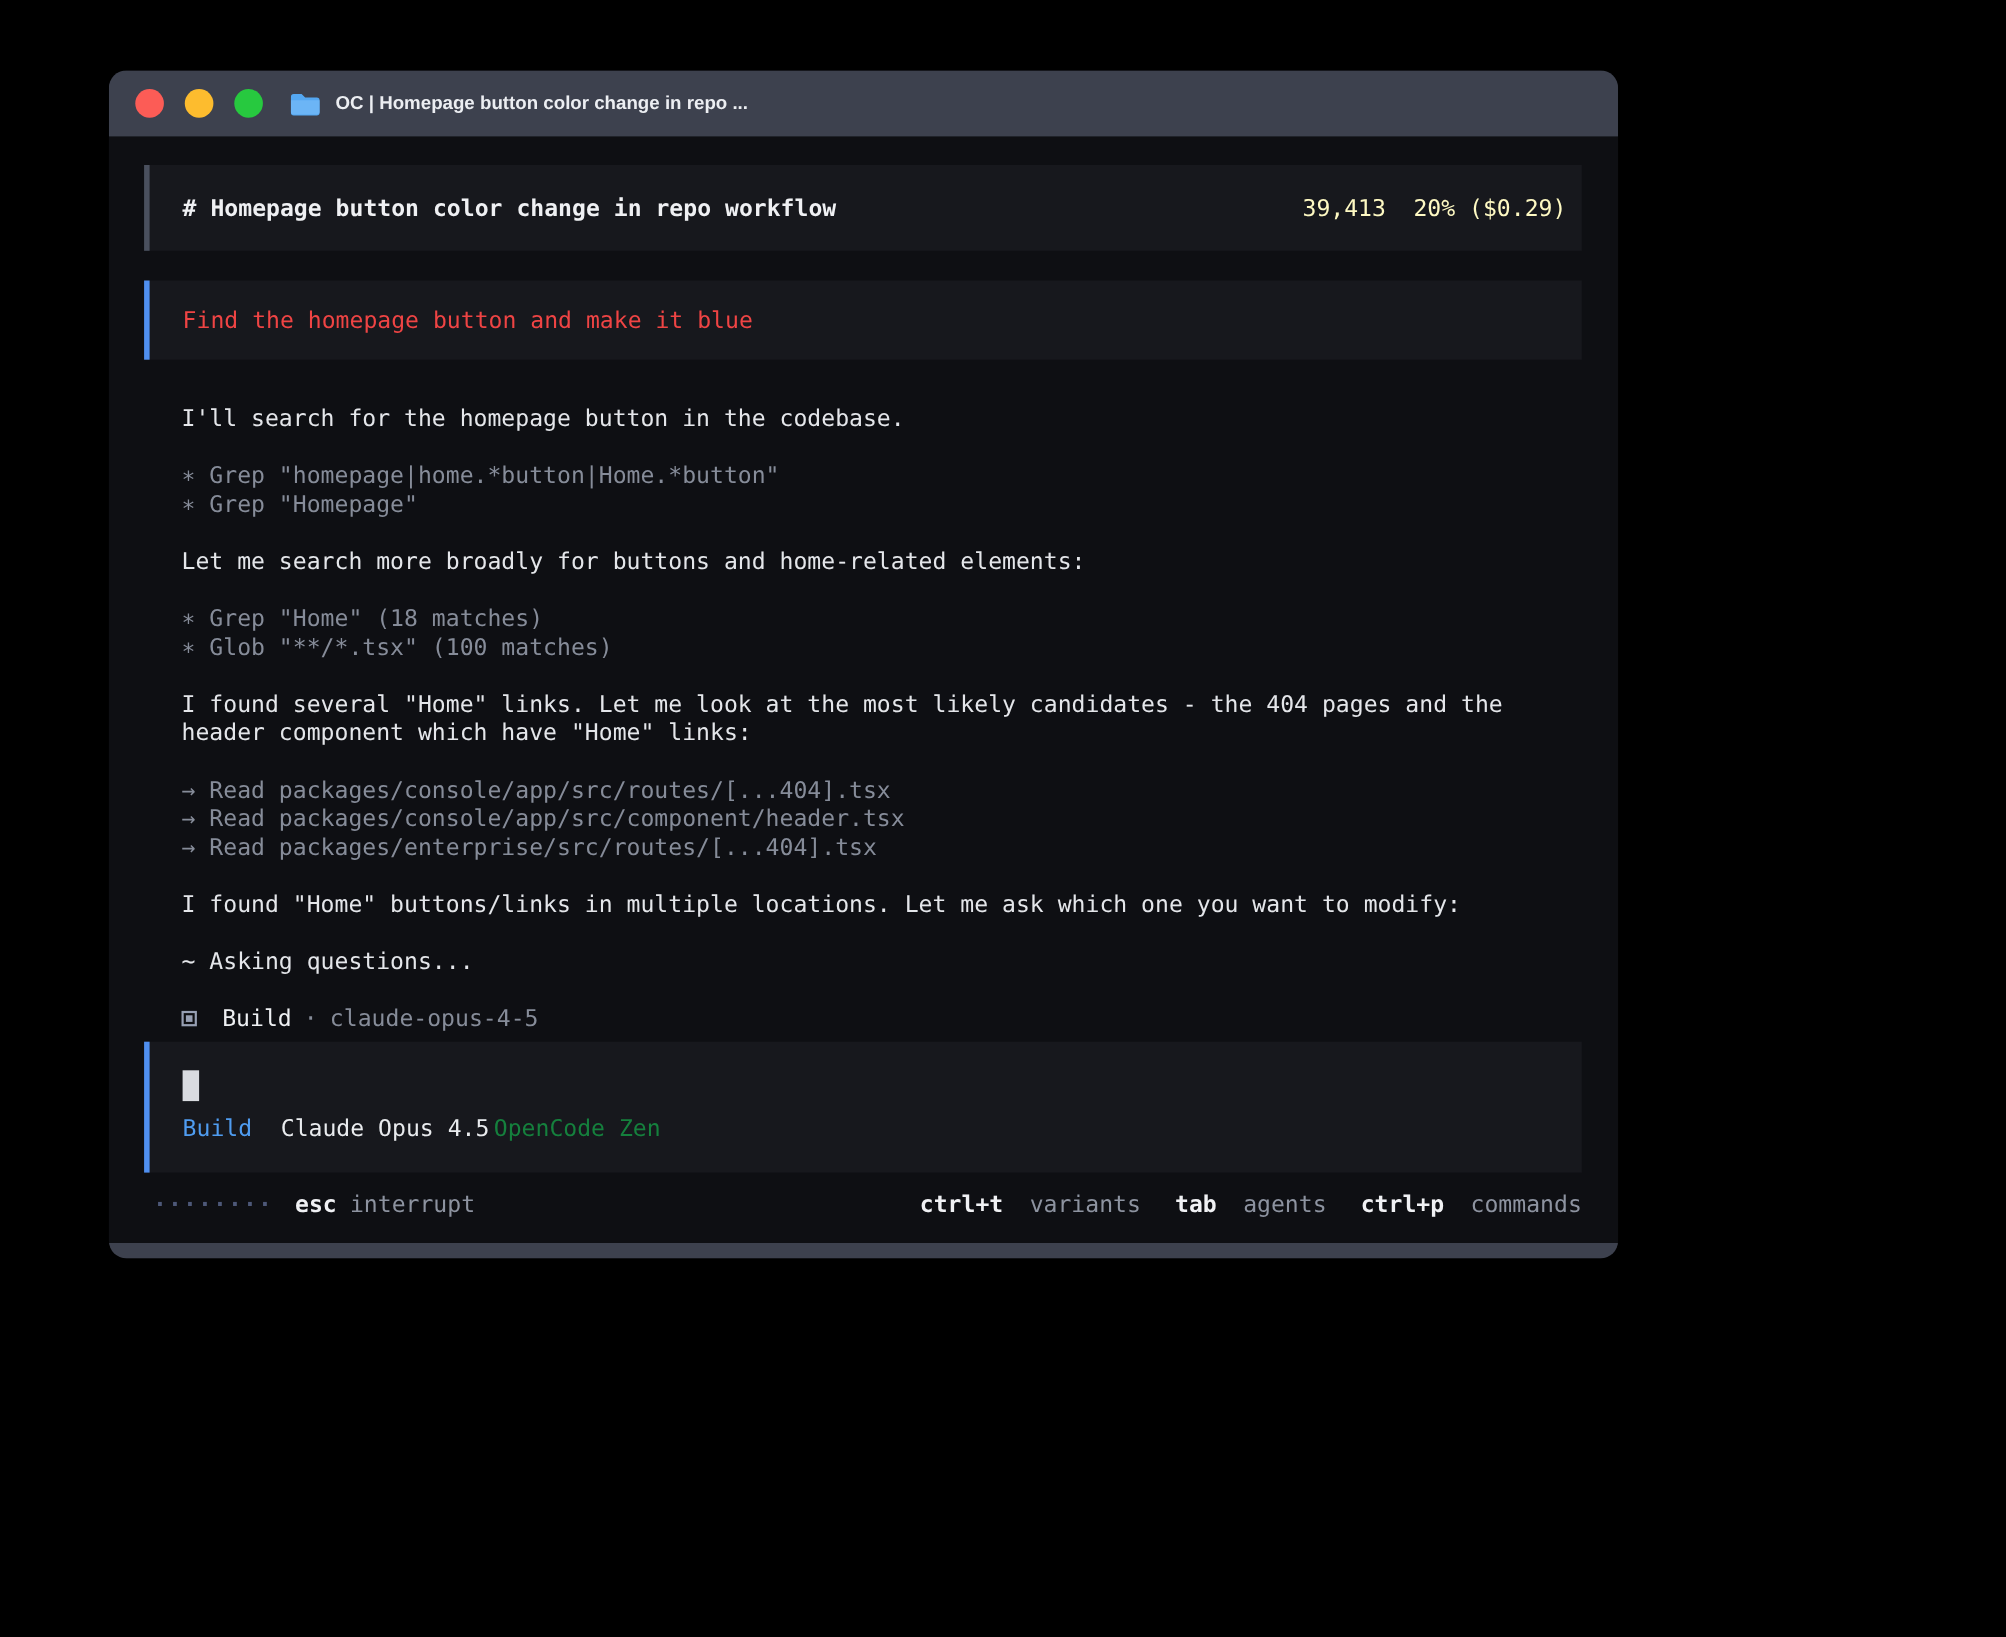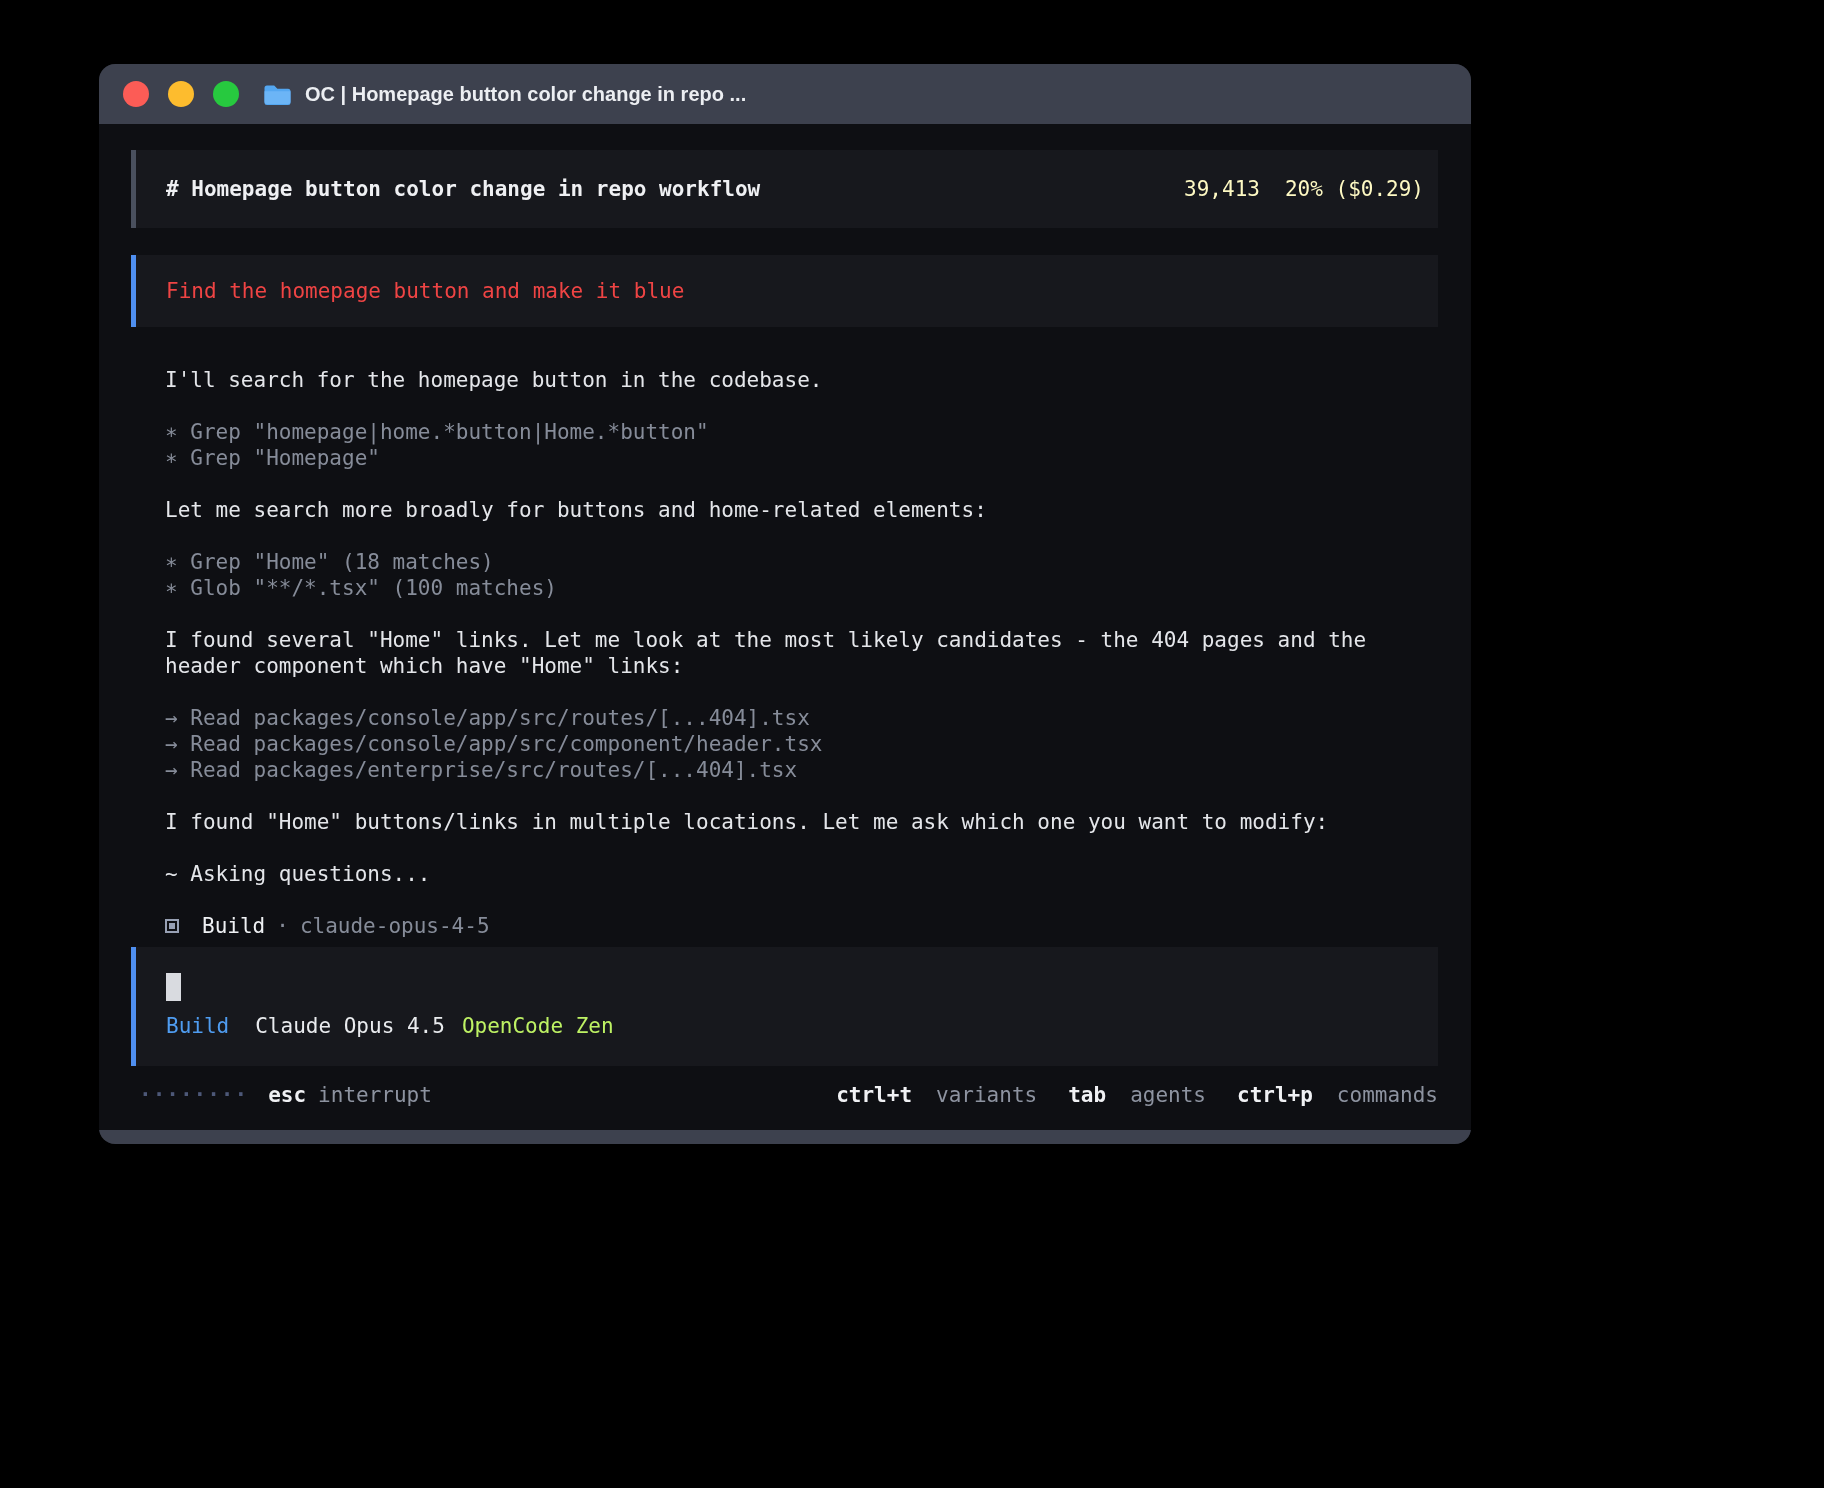--- a/index.html
+++ b/index.html
@@ -17,21 +17,21 @@
     display:flex; align-items:center; padding:0 24px;
   }
   .traffic { display:flex; gap:19px; align-items:center; }
   .tl { width:26px; height:26px; border-radius:50%; display:inline-block; }
   .tl.red { background:#fc5c56; }
   .tl.yellow { background:#fdbc2e; }
   .tl.green { background:#27c93f; }
   .title-wrap { display:flex; align-items:center; margin-left:24px; gap:13px; }
   .win-title {
     font-family:"Liberation Sans", sans-serif; font-weight:700;
-    font-size:20px; color:#eceef2;
+    font-size:17px; color:#eceef2;
   }
 
   
   .content {
     flex:1 1 auto; padding:26px 33px 0 32px;
     font-family:"DejaVu Sans Mono", monospace;
     font-size:21px; line-height:26px; color:#e4e6ea;
     display:flex; flex-direction:column;
   }
 
@@ -72,21 +72,21 @@
   .agent-model { color:#868c99; }
 
   .input-block {
     margin-top:8px; background:#17181d; border-left:5px solid #4f8ff0;
     padding:26px 0 27px 30px; flex:0 0 auto;
   }
   .cursor { width:15px; height:28px; background:#d9dbe0; }
   .input-meta { margin-top:12px; display:flex; align-items:baseline; }
   .meta-mode { color:#4f9cf0; margin-right:26px; }
   .meta-model { color:#e9ebee; }
-  .meta-provider { color:#bef264; margin-left:17px; }
+  .meta-provider { color:#15803d; margin-left:4px; }
 
   .statusbar {
     margin-top:16px; display:flex; align-items:center; padding:0 0 0 8px;
     color:#8d93a0; flex:0 0 auto;
   }
   .dots { color:#4d5878; font-weight:700; margin-right:20px; letter-spacing:1px; }
   .kb-esc { color:#f0f1f4; font-weight:700; margin-right:12px; }
   .kb-label { color:#8d93a0; }
   .sb-spacer { flex:1 1 auto; }
   #shortcuts { display:flex; gap:31px; }

